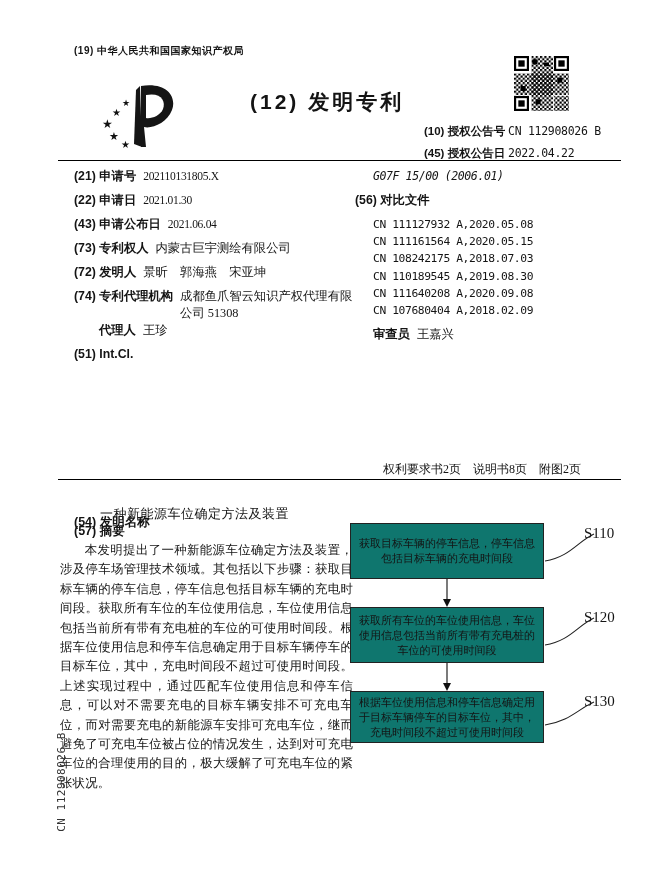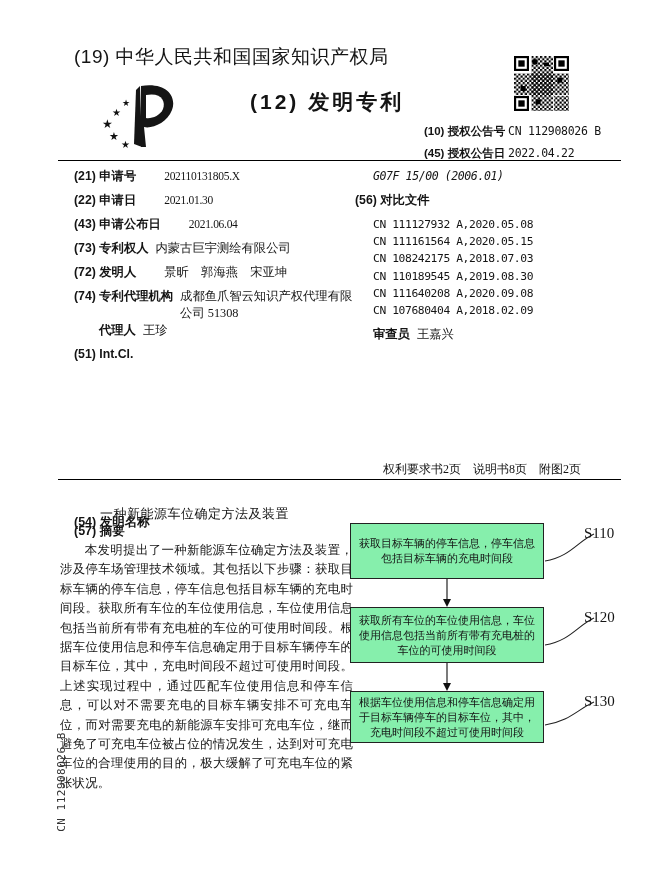--- a/index.html
+++ b/index.html
@@ -1,36 +1,36 @@
 <!DOCTYPE html>
 <html><head>
 <meta charset="utf-8">
 <style>
   html,body{margin:0;padding:0;background:#fff;}
   .page{position:relative;width:671px;height:883px;background:#ffffff;
         font-family:"Liberation Serif",serif;color:#141414;overflow:hidden;}
 
   
-  .office-line{position:absolute;left:74px;top:44px;font-size:19px;font-weight:400;
+  .office-line{position:absolute;left:74px;top:44px;font-size:10px;font-weight:700;
                font-family:"Liberation Sans",sans-serif;letter-spacing:.5px;}
   .logo{position:absolute;left:95px;top:84px;width:90px;height:70px;}
   .doc-type{position:absolute;left:250px;top:88px;font-size:21px;font-weight:700;
             font-family:"Liberation Sans",sans-serif;letter-spacing:3px;}
   .qr{position:absolute;left:513px;top:56px;width:57px;height:55px;}
   .grant-block{position:absolute;left:424px;top:120px;font-size:11.5px;line-height:22px;white-space:nowrap;}
   .lbl{font-family:"Liberation Sans",sans-serif;font-weight:700;}
   .num{font-family:"DejaVu Sans Mono",monospace;font-size:11.5px;letter-spacing:-.3px;}
 
   .rule{position:absolute;left:58px;width:563px;border-top:1.6px solid #000;}
   .rule1{top:160px;} .rule2{top:479px;}
 
   
   .col-left{position:absolute;left:74px;top:168px;width:282px;font-size:12.3px;line-height:17px;}
   .col-right{position:absolute;left:355px;top:168px;width:266px;font-size:12.3px;line-height:17px;}
-  .group{margin-bottom:7px;gap:21px;}
+  .group{margin-bottom:7px;}
   .line{display:flex;align-items:baseline;}
   .f-lbl{font-family:"Liberation Sans",sans-serif;font-weight:700;white-space:nowrap;margin-right:7px;flex:none;}
   .f-val{font-family:"Liberation Serif",serif;}
   .pad25{padding-left:25px;}
   .pad18{padding-left:18px;}
   .italic-cl{font-style:italic;font-family:"DejaVu Sans Mono",monospace;font-size:11.5px;letter-spacing:-.4px;}
   .cite{font-family:"DejaVu Sans Mono",monospace;font-size:11.3px;letter-spacing:-.4px;
         line-height:17.2px;padding-left:18px;white-space:nowrap;}
   .examiner{margin-top:7px;}
   .pages-note{position:absolute;left:383px;top:461px;font-size:12px;
@@ -39,21 +39,21 @@
   
   .sec-label{position:absolute;font-size:12.5px;font-family:"Liberation Sans",sans-serif;font-weight:700;}
   .t54{left:74px;top:514px;} .t57{left:74px;top:523px;}
   .invention-title{position:absolute;left:100px;top:505px;font-size:13px;letter-spacing:.5px;}
   .abstract{position:absolute;left:60px;top:541px;width:293px;font-size:12.4px;line-height:19.4px;
             text-align:justify;text-indent:2em;letter-spacing:.2px;}
 
   
   .flowchart{position:absolute;left:348px;top:515px;width:318px;height:262px;}
   .fc-svg{position:absolute;left:0;top:0;}
-  .fc-box{position:absolute;left:2px;width:194px;border:1.2px solid #222;background:#86efac;
+  .fc-box{position:absolute;left:2px;width:194px;border:1.2px solid #222;background:#0f766e;
           display:flex;align-items:center;justify-content:center;text-align:center;
           font-size:11px;line-height:15px;padding:2px 5px;box-sizing:border-box;}
   .fc-b1{top:8px;height:56px;} .fc-b2{top:92px;height:56px;} .fc-b3{top:176px;height:52px;}
   .fc-lab{position:absolute;left:236px;font-family:Liberation Serif, serif;font-size:15px;}
   .fc-l1{top:10px;} .fc-l2{top:94px;} .fc-l3{top:178px;}
 
   
   .vertical-id{position:absolute;left:-23px;top:775px;width:170px;height:14px;
                transform:rotate(-90deg);text-align:center;
                font-family:"DejaVu Sans Mono",monospace;font-size:11px;color:#333;

